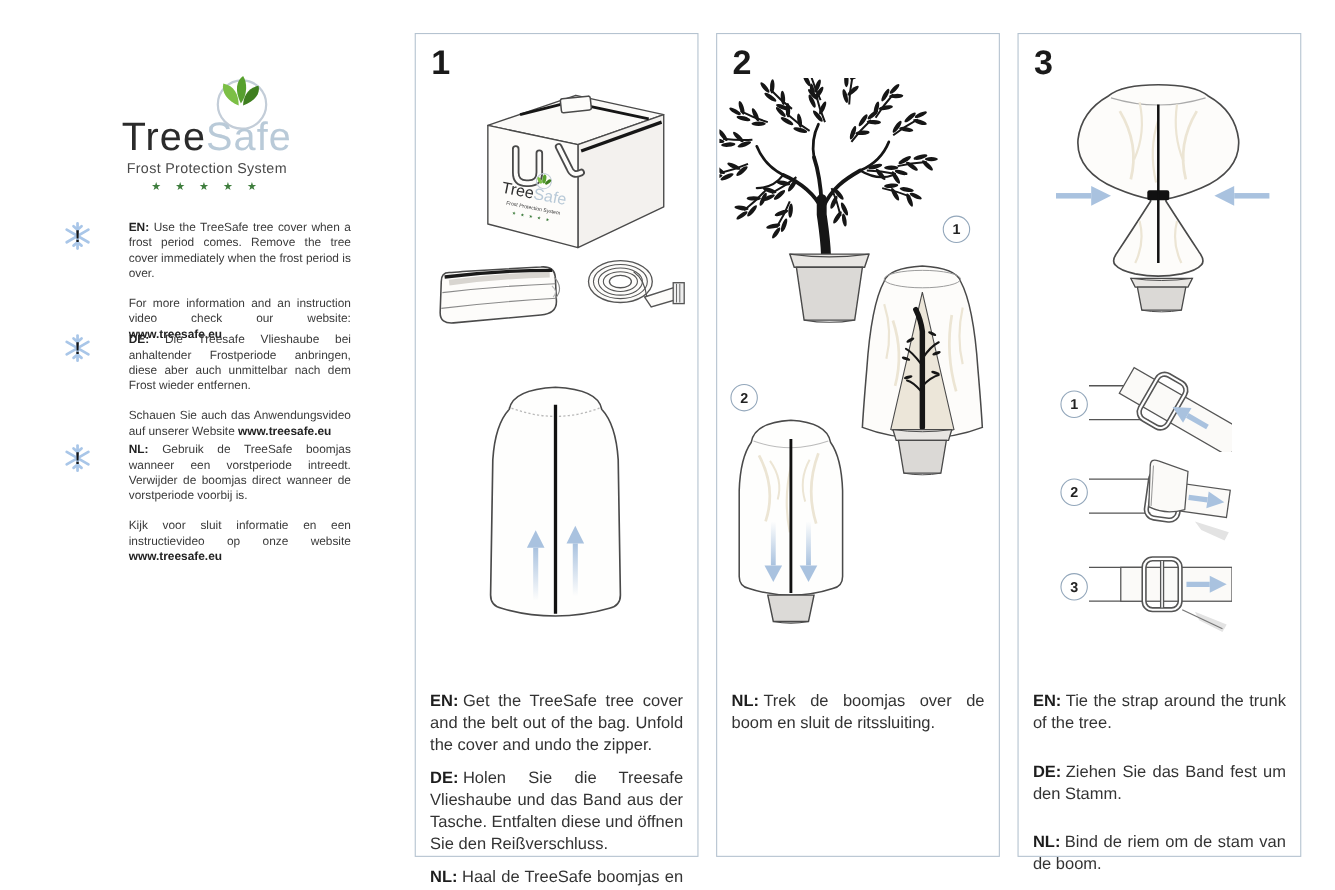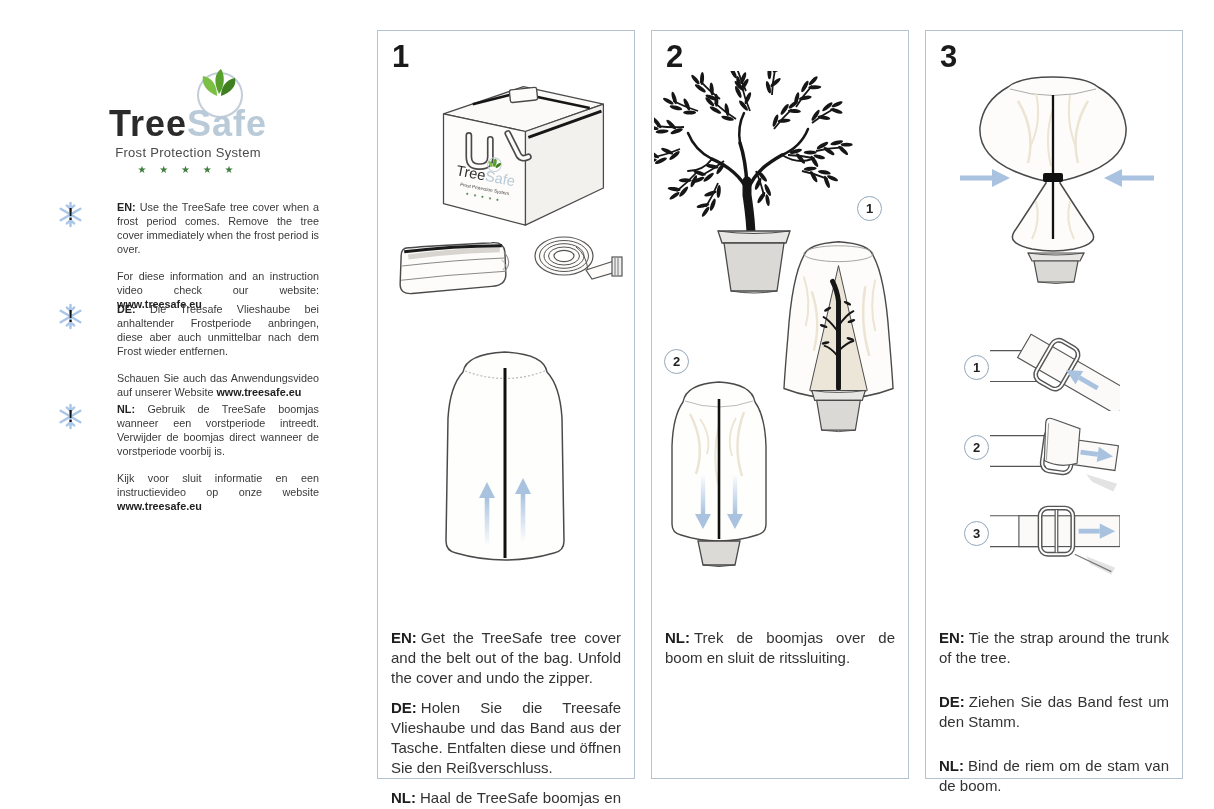--- a/index.html
+++ b/index.html
@@ -7,21 +7,21 @@
   body { font-family:"Liberation Sans", sans-serif; color:#333; }
   #page {
     position:relative; width:1214px; height:809px; background:#ffffff;
     overflow:hidden;
   }
   svg text { font-family:"Liberation Sans", sans-serif; }
 
   
   .logo { position:absolute; left:98px; top:66px; width:180px; text-align:center; }
   .logo-leaves { display:block; margin:0 auto; margin-left:92px; }
-  .logo-word { font-size:36px; letter-spacing:1px; line-height:1; margin-top:-14px;font-weight:bold; }
+  .logo-word { font-size:36px; letter-spacing:1px; line-height:1; margin-top:-14px; }
   .logo-word .t { color:#2b2b2b; }
   .logo-word .s { color:#b9cad8; }
   .logo-sub { font-size:13px; color:#4a4a4a; margin-top:3px; letter-spacing:0.3px; }
   .logo-stars { font-size:10px; color:#3e7d3d; letter-spacing:5px; margin-top:4px; }
 
   .intro { position:absolute; left:57px; width:262px; }
   .intro .snow { position:absolute; left:0; top:1px; }
   .intro .itext { margin-left:33px; width:229px; font-size:10.8px; line-height:1.3;
                   text-align:justify; color:#3a3a3a; }
   .intro .itext p { margin-bottom:13px;margin-left:27px; }
@@ -87,21 +87,21 @@
         <line x1="3.5" y1="18.5" x2="22.5" y2="7.5"></line>
           <line x1="9.5" y1="4.5" x2="13" y2="7.5"></line>
         <line x1="16.5" y1="4.5" x2="13" y2="7.5"></line>
           <line x1="9.5" y1="21.5" x2="13" y2="18.5"></line>
         <line x1="16.5" y1="21.5" x2="13" y2="18.5"></line>
       </g>
       <text x="13" y="18.5" text-anchor="middle" font-size="15" font-weight="bold" fill="#151515">!</text>
     </svg>
     <div class="itext">
       <p><b>EN:</b> <span>Use the TreeSafe tree cover when a frost period comes. Remove the tree cover immediately when the frost period is over.</span></p>
-      <p><span>For diese information and an instruction video check our website: </span><span class="site">www.treesafe.eu</span></p>
+      <p><span>For more information and an instruction video check our website: </span><span class="site">www.treesafe.eu</span></p>
     </div>
   </div>
 
   <div class="intro" style="top:302px">
     <svg class="snow" width="27" height="27" viewBox="0 0 26 26">
       <g stroke="#a9c6e8" stroke-width="2.4" stroke-linecap="round">
         <line x1="13" y1="2" x2="13" y2="24"></line>
           <line x1="3.5" y1="7.5" x2="22.5" y2="18.5"></line>
         <line x1="3.5" y1="18.5" x2="22.5" y2="7.5"></line>
           <line x1="9.5" y1="4.5" x2="13" y2="7.5"></line>

